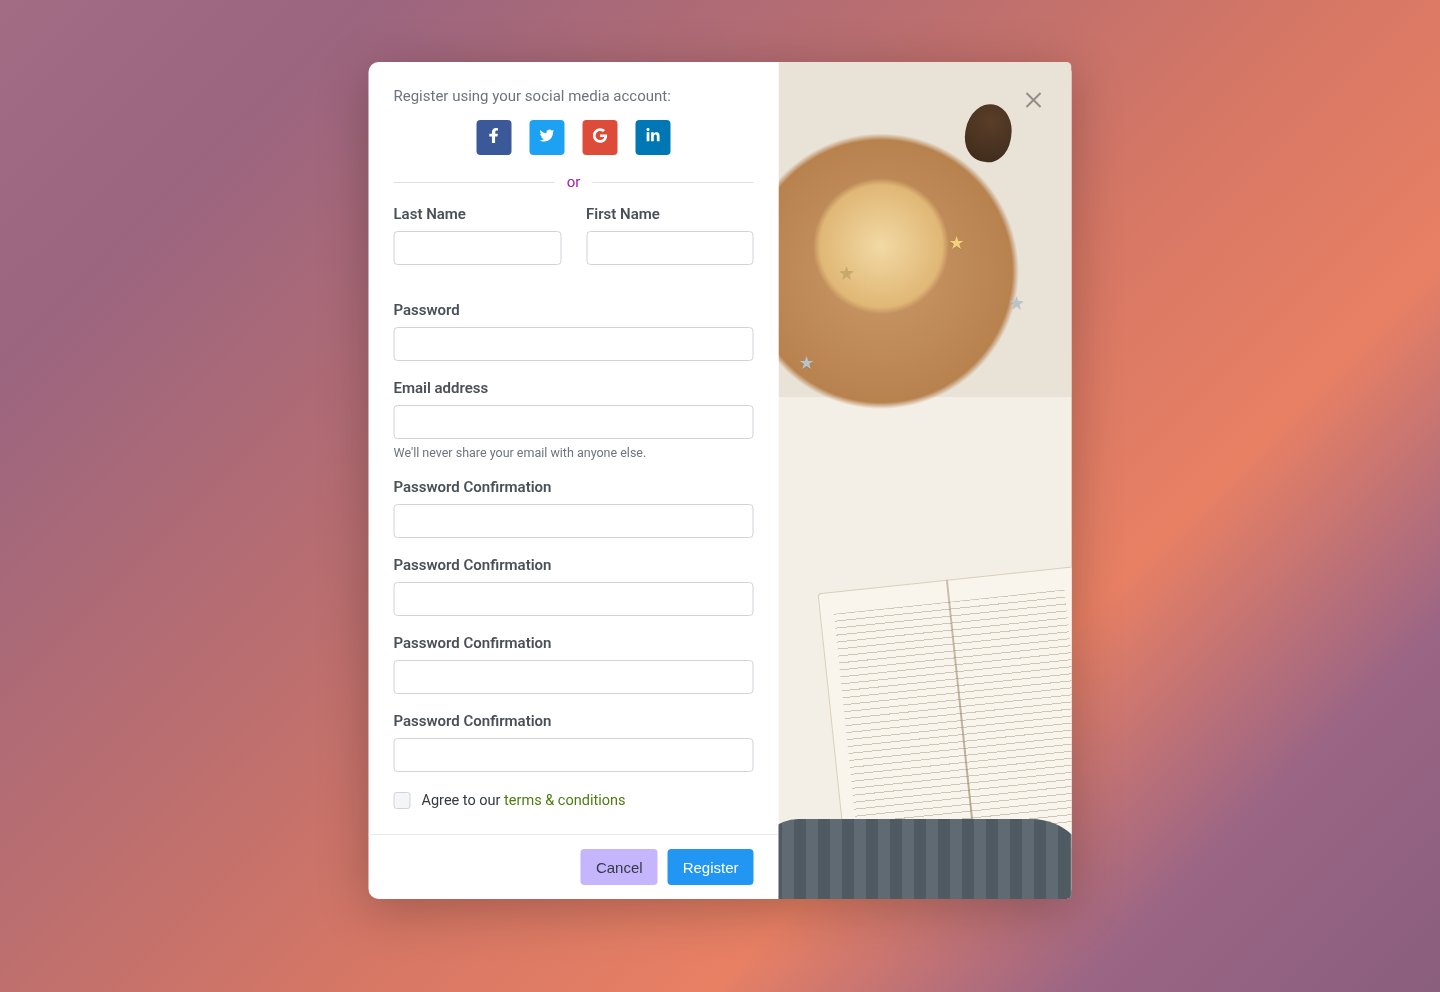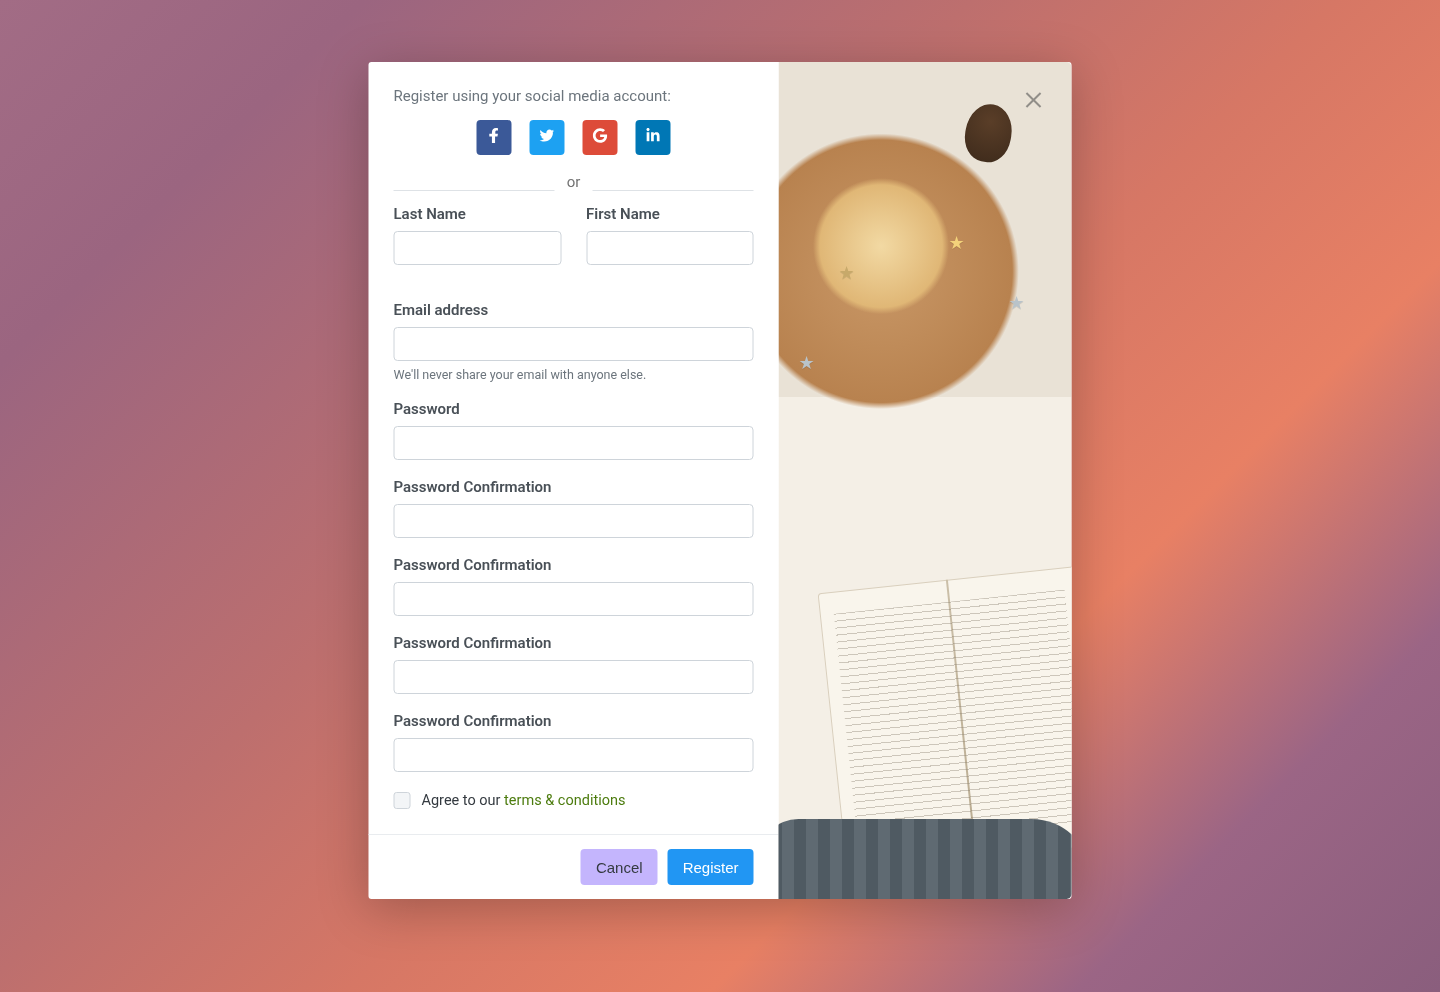--- a/index.html
+++ b/index.html
@@ -13,21 +13,21 @@
     overflow: hidden;
   }
 
   .modal {
     position: absolute;
     top: 62px;
     left: 50%;
     transform: translateX(-50%);
     width: 703px;
     background: #fff;
-    border-radius: 3px;
+    border-radius: 10px;
     box-shadow: 0 10px 50px rgba(0,0,0,0.25);
     display: flex;
     overflow: visible;
   }
 
   .modal-body {
     width: 410px;
     padding: 25px 25px 0 25px;
     display: flex;
     flex-direction: column;
@@ -56,22 +56,22 @@
     cursor: pointer;
   }
   .fb { background:#3b5998; }
   .tw { background:#1da1f2; }
   .gg { background:#dd4b39; }
   .li { background:#0077b5; }
   .social-btn svg { width:15px; height:15px; fill:#fff; }
 
   .divider {
     display:flex;
-    align-items:flex-end;
-    color:#737373;
+    align-items:center;
+    color:#a21caf;
     font-size:15px;
     margin-bottom: 14px;
   }
   .divider::before, .divider::after {
     content:"";
     flex:1;
     height:1px;
     background:#dee2e6;
   }
   .divider span { padding:0 12px; }
@@ -292,28 +292,28 @@
         <label>Last Name</label>
         <input type="text" style="">
       </div>
       <div class="field">
         <label>First Name</label>
         <input type="text" style="">
       </div>
     </div>
 
     <div class="field">
+      <label>Password</label>
+      <input type="password" style="">
+    </div>
+
+    <div class="field">
       <label>Email address</label>
       <input type="email" style="">
       <div class="hint">We'll never share your email with anyone else.</div>
-    </div>
-
-    <div class="field">
-      <label>Password</label>
-      <input type="password" style="">
     </div>
 
     <div class="field">
       <label>Password Confirmation</label>
       <input type="password" style="">
     </div>
 
     <div class="field">
       <label>Password Confirmation</label>
       <input type="password" style="">

